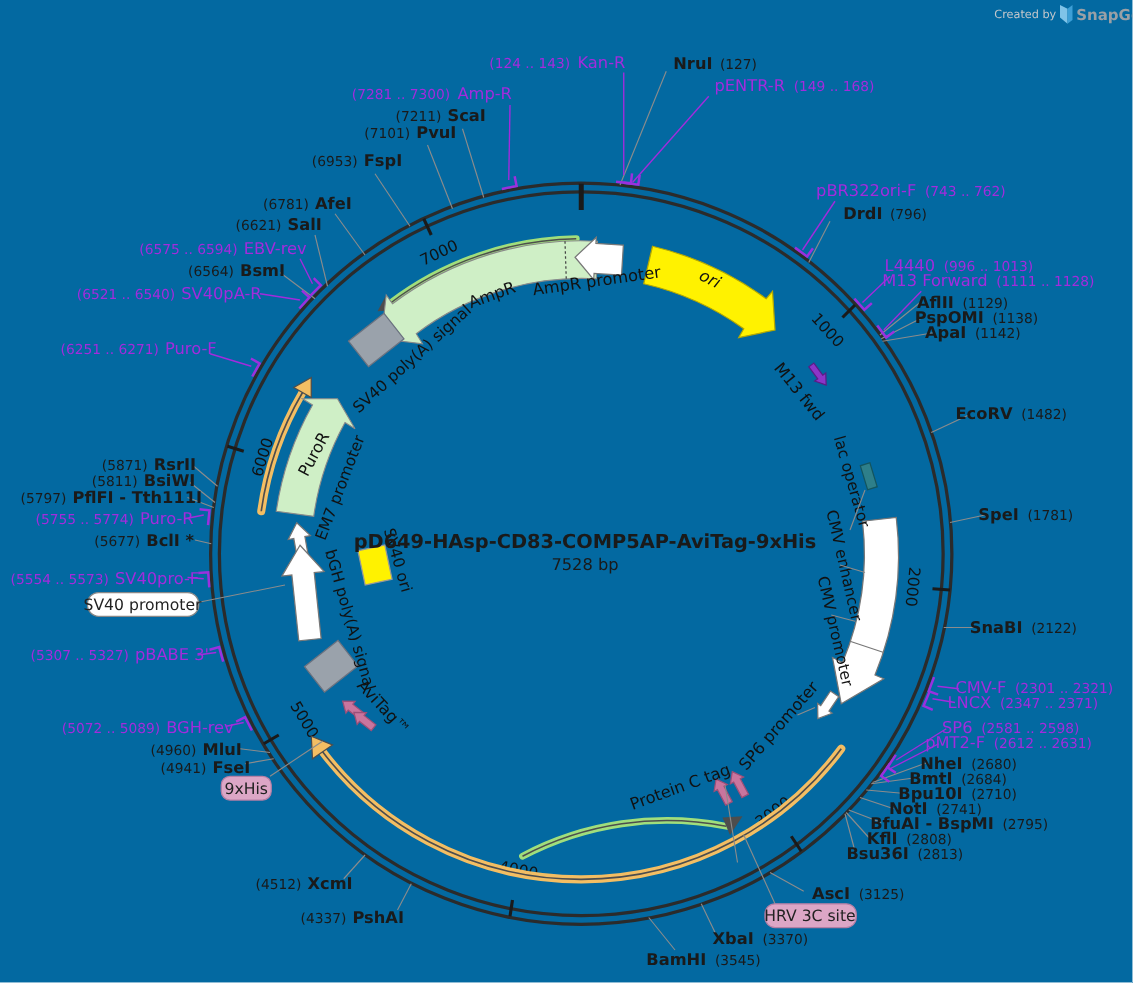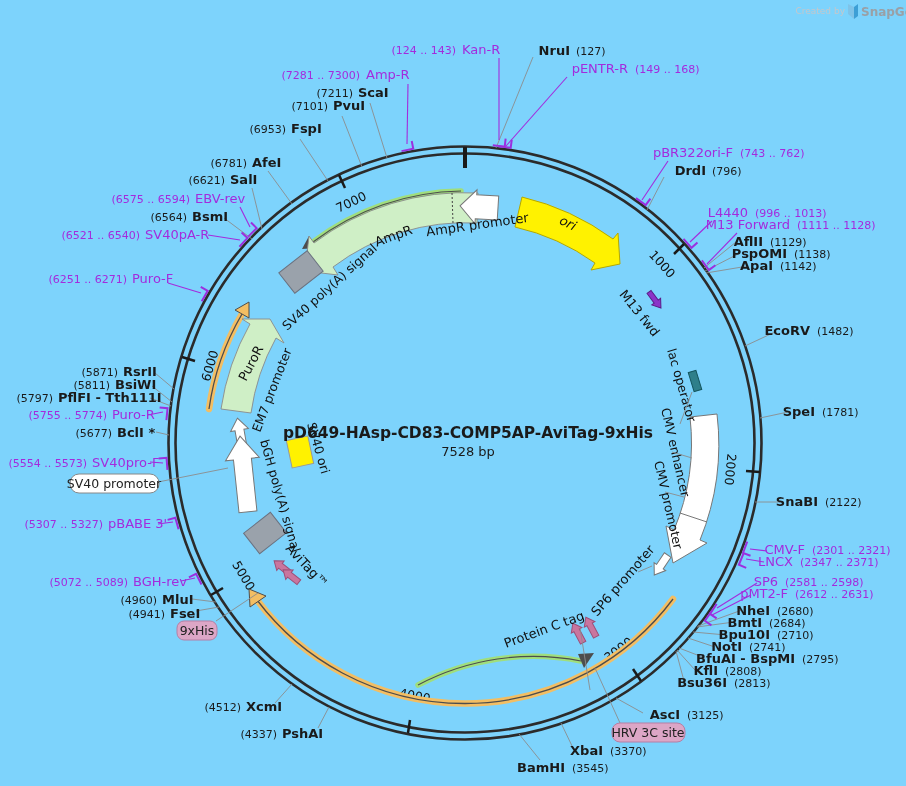--- a/index.html
+++ b/index.html
@@ -1,16 +1,16 @@
 <!DOCTYPE html>
 <html><head>
 <meta charset="utf-8">
 <style>
   html,body{margin:0;padding:0;background:#fff;}
-  .stage{width:906px;height:786px;position:relative;background:#7dd3fc;overflow:hidden;}
+  .stage{width:906px;height:786px;position:relative;background:#0369a1;overflow:hidden;}
   svg{display:block;font-family:"DejaVu Sans","Liberation Sans",sans-serif;}
   text{fill:#1a1a1a;}
   .enz{font-size:13px;font-weight:bold;}
   .pos{font-size:11px;font-weight:normal;fill:#1a1a1a;}
   .prim{font-size:13px;fill:#a32bdd;}
   .range{font-size:11px;fill:#a32bdd;}
   .feat{font-size:13px;fill:#111;}
   .featsm{font-size:12.5px;fill:#111;}
   .ticknum{font-size:12.5px;fill:#111;}
   .title{font-size:15.5px;font-weight:bold;}

